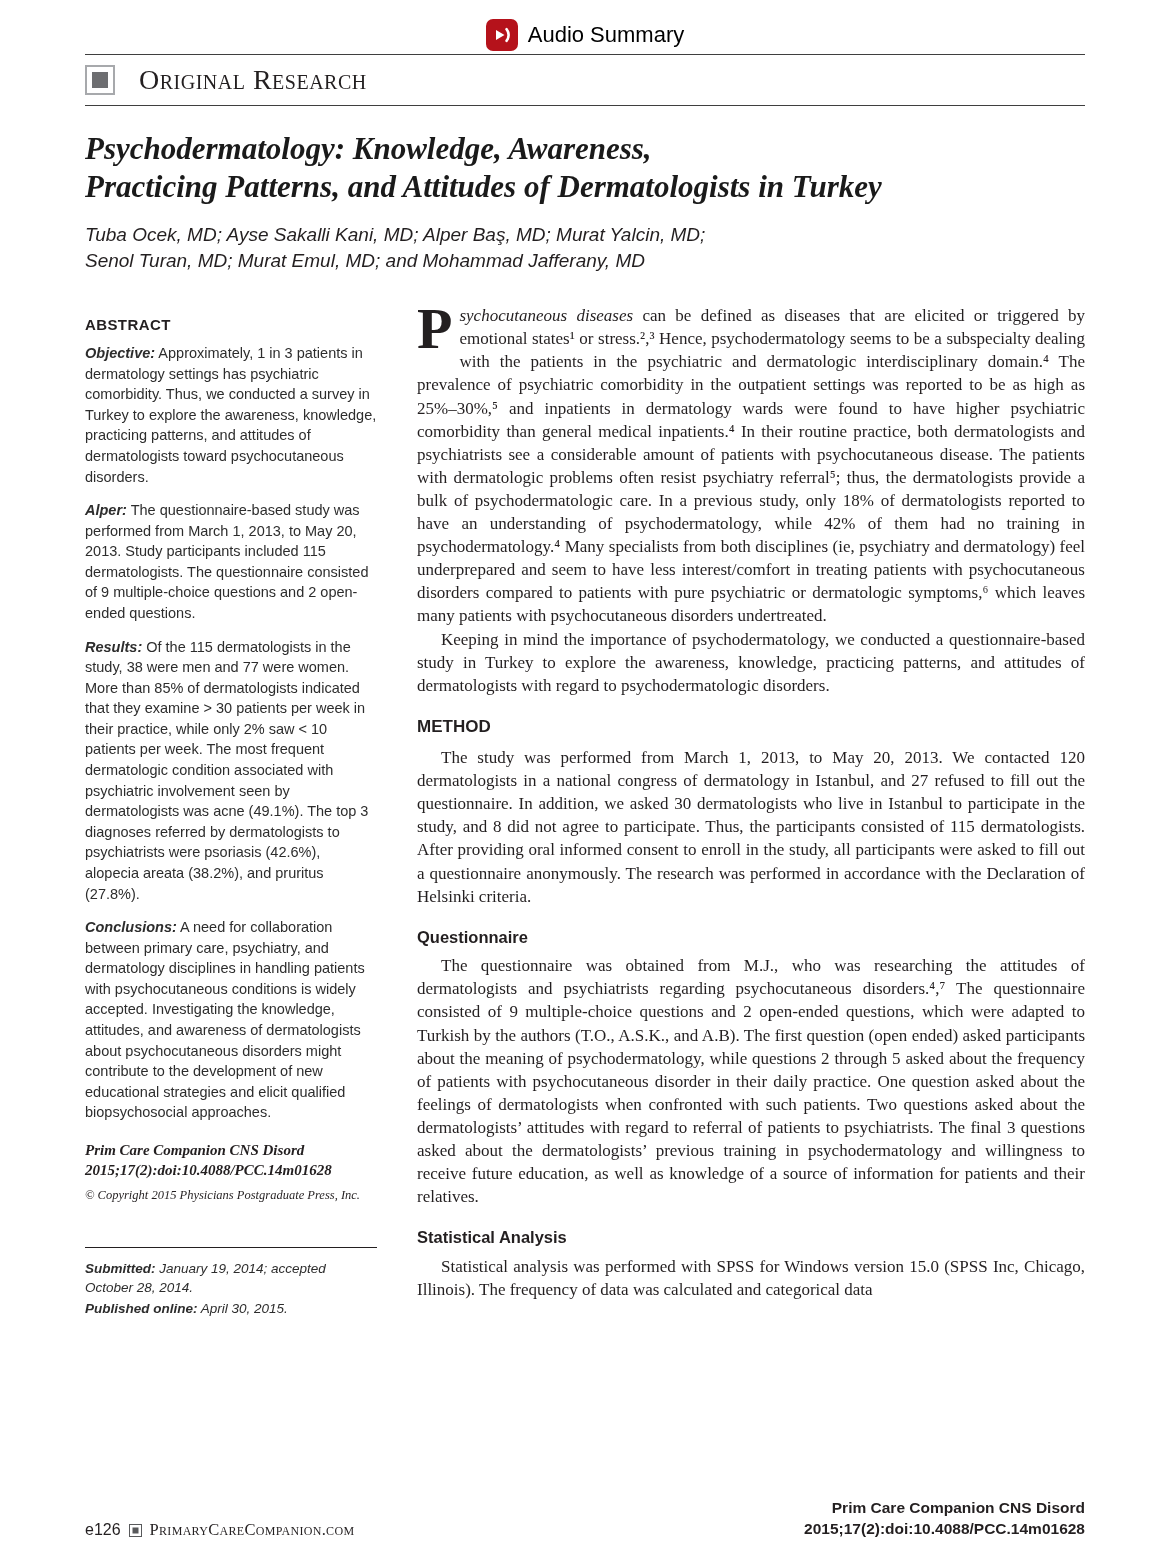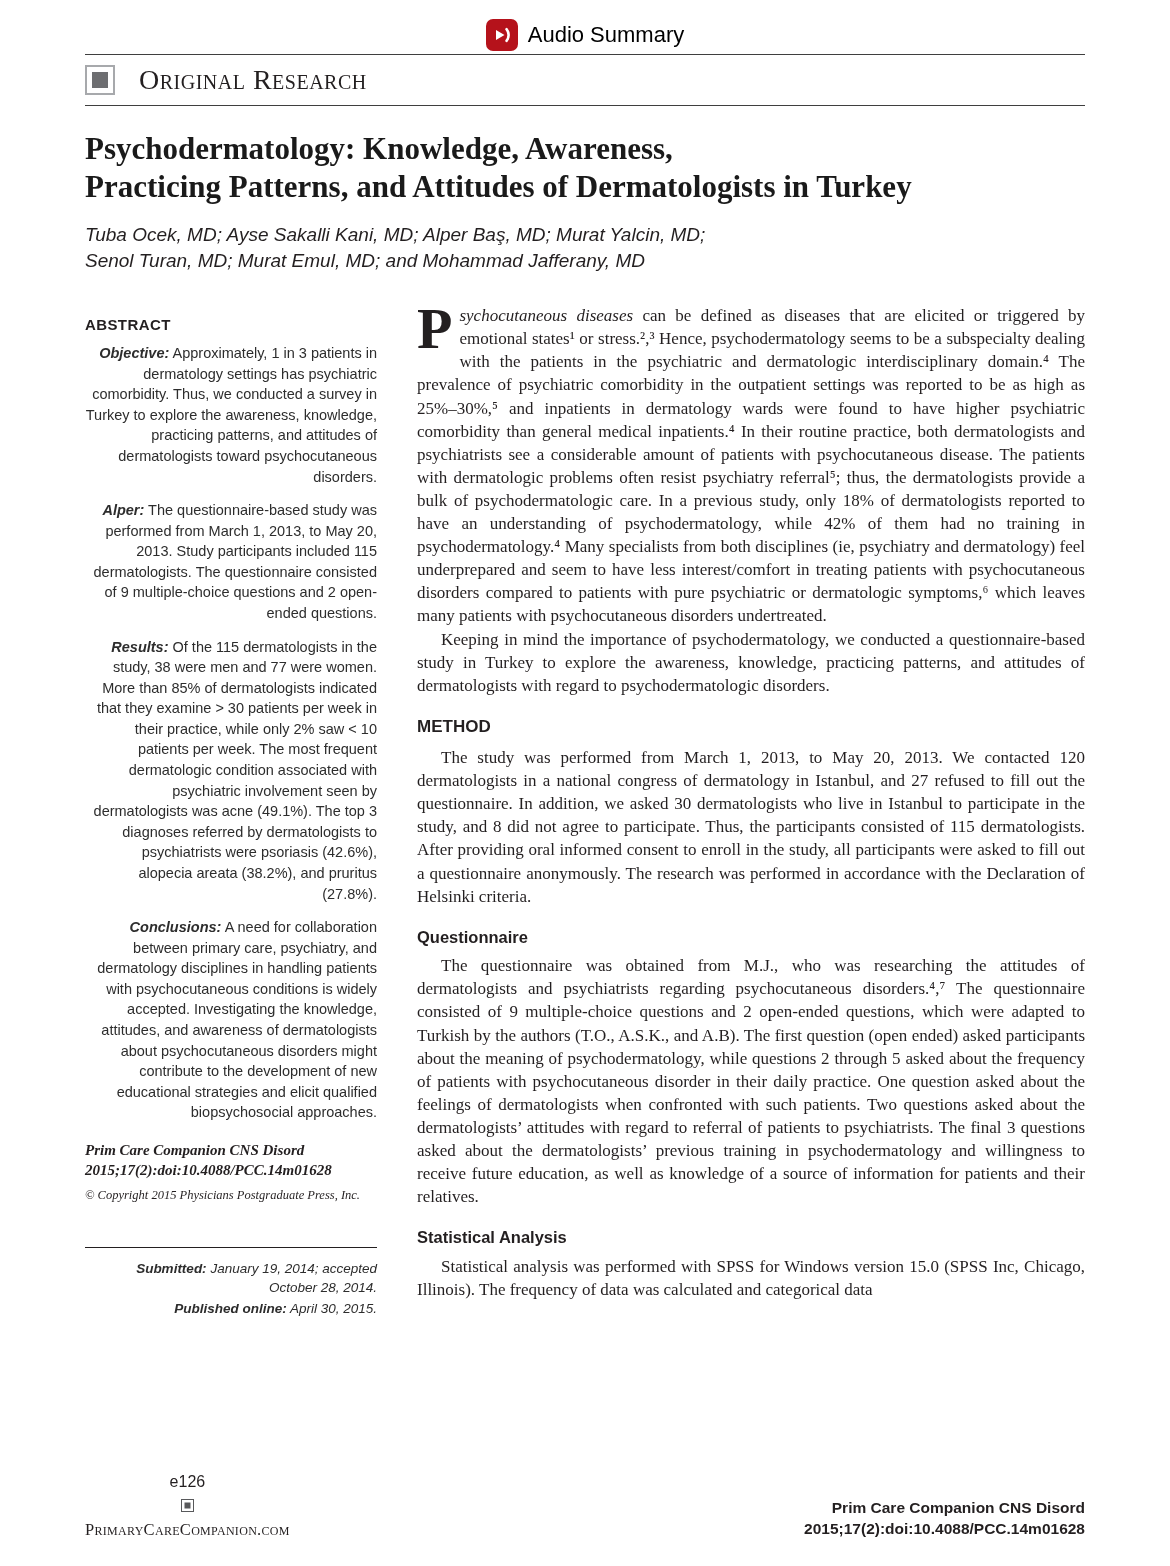--- a/index.html
+++ b/index.html
@@ -9,46 +9,46 @@
     color: #231f20; position: relative; padding: 0 85px;
     font-family: "Liberation Serif", serif; overflow: hidden;
   }
   
   .audio-header { display: flex; justify-content: center; align-items: center; gap: 10px; padding-top: 24px; height: 46px; }
   .audio-label { font-family: "Liberation Sans", sans-serif; font-size: 22px; color: #000000; }
   
   .kicker { margin-top: 8px; border-top: 1.5px solid #3f3f3f; border-bottom: 1.5px solid #3f3f3f; padding: 9px 0; display: flex; align-items: center; gap: 24px; }
   .kicker-label { font-variant: small-caps; font-size: 28px; letter-spacing: 0.5px; color: #231f20; font-family: "Liberation Serif", serif; }
   
-  .title { margin-top: 24px; font-size: 31px; font-weight: bold; line-height: 1.22; color: #1a1a1a; }
+  .title { margin-top: 24px; font-size: 31px; font-weight: bold; line-height: 1.22; color: #1a1a1a; font-style: italic; }
   .authors { margin-top: 16px; font-family: "Liberation Sans", sans-serif; font-style: italic; font-size: 19px; line-height: 1.38; color: #231f20; }
   
   .columns { display: flex; gap: 40px; margin-top: 30px; }
   .col-left { width: 292px; flex: none; font-family: "Liberation Sans", sans-serif; }
   .col-right { flex: 1; text-align: justify; font-size: 17px; line-height: 1.36; }
   
   .abstract-heading { font-weight: bold; font-size: 15px; letter-spacing: 0.4px; margin-bottom: 10px; margin-top: 12px; }
-  .abs-section { font-size: 14.5px; line-height: 1.42; margin-bottom: 13px; color: #2d2d2d; text-align: right; }
+  .abs-section { font-size: 14.5px; line-height: 1.42; margin-bottom: 13px; color: #2d2d2d; }
   .abs-label { font-weight: bold; font-style: italic; }
   .abs-citation { font-family: "Liberation Serif", serif; font-weight: bold; font-style: italic; font-size: 15px; line-height: 1.33; margin-top: 18px; }
   .abs-copyright { font-family: "Liberation Serif", serif; font-style: italic; font-size: 12.5px; margin-top: 7px; }
   .abs-divider { border: none; border-top: 1px solid #231f20; margin: 44px 0 12px 0; }
   .corr { font-size: 13.5px; font-style: italic; line-height: 1.4; color: #2d2d2d; }
-  .corr p { margin-bottom: 2px; text-align: right; }
+  .corr p { margin-bottom: 2px; }
   .corr .lbl { font-weight: bold; }
   
   .dropcap { float: left; font-size: 58px; line-height: 46px; font-weight: bold; padding: 2px 7px 0 0; font-family: "Liberation Serif", serif; }
   .lead-italic { font-style: italic; }
   .body-para { text-indent: 24px; }
   .no-indent { text-indent: 0; }
   .h-method { font-family: "Liberation Sans", sans-serif; font-weight: bold; font-size: 17px; margin: 18px 0 8px 0; text-indent: 0; }
   .h-sub { font-family: "Liberation Sans", sans-serif; font-weight: bold; font-size: 16.5px; margin: 18px 0 6px 0; text-align: left; text-indent: 0; }
   
   .footer { position: absolute; left: 85px; right: 85px; bottom: 26px; display: flex; justify-content: space-between; align-items: flex-end; }
-  .footer-left { display: flex; align-items: center; gap: 8px; font-family: "Liberation Sans", sans-serif; font-size: 16px; flex-direction: column; }
+  .footer-left { display: flex; align-items: center; gap: 8px; font-family: "Liberation Sans", sans-serif; font-size: 16px; }
   .footer-page { font-weight: normal; }
   .footer-site { font-variant: small-caps; font-family: "Liberation Serif", serif; font-size: 16.5px; letter-spacing: 0.3px; }
   .footer-right { text-align: right; font-family: "Liberation Sans", sans-serif; font-weight: bold; font-size: 15.5px; line-height: 1.35; }
 </style>
 </head>
 <body>
 
 <div class="page">
 
   <div class="audio-header">

